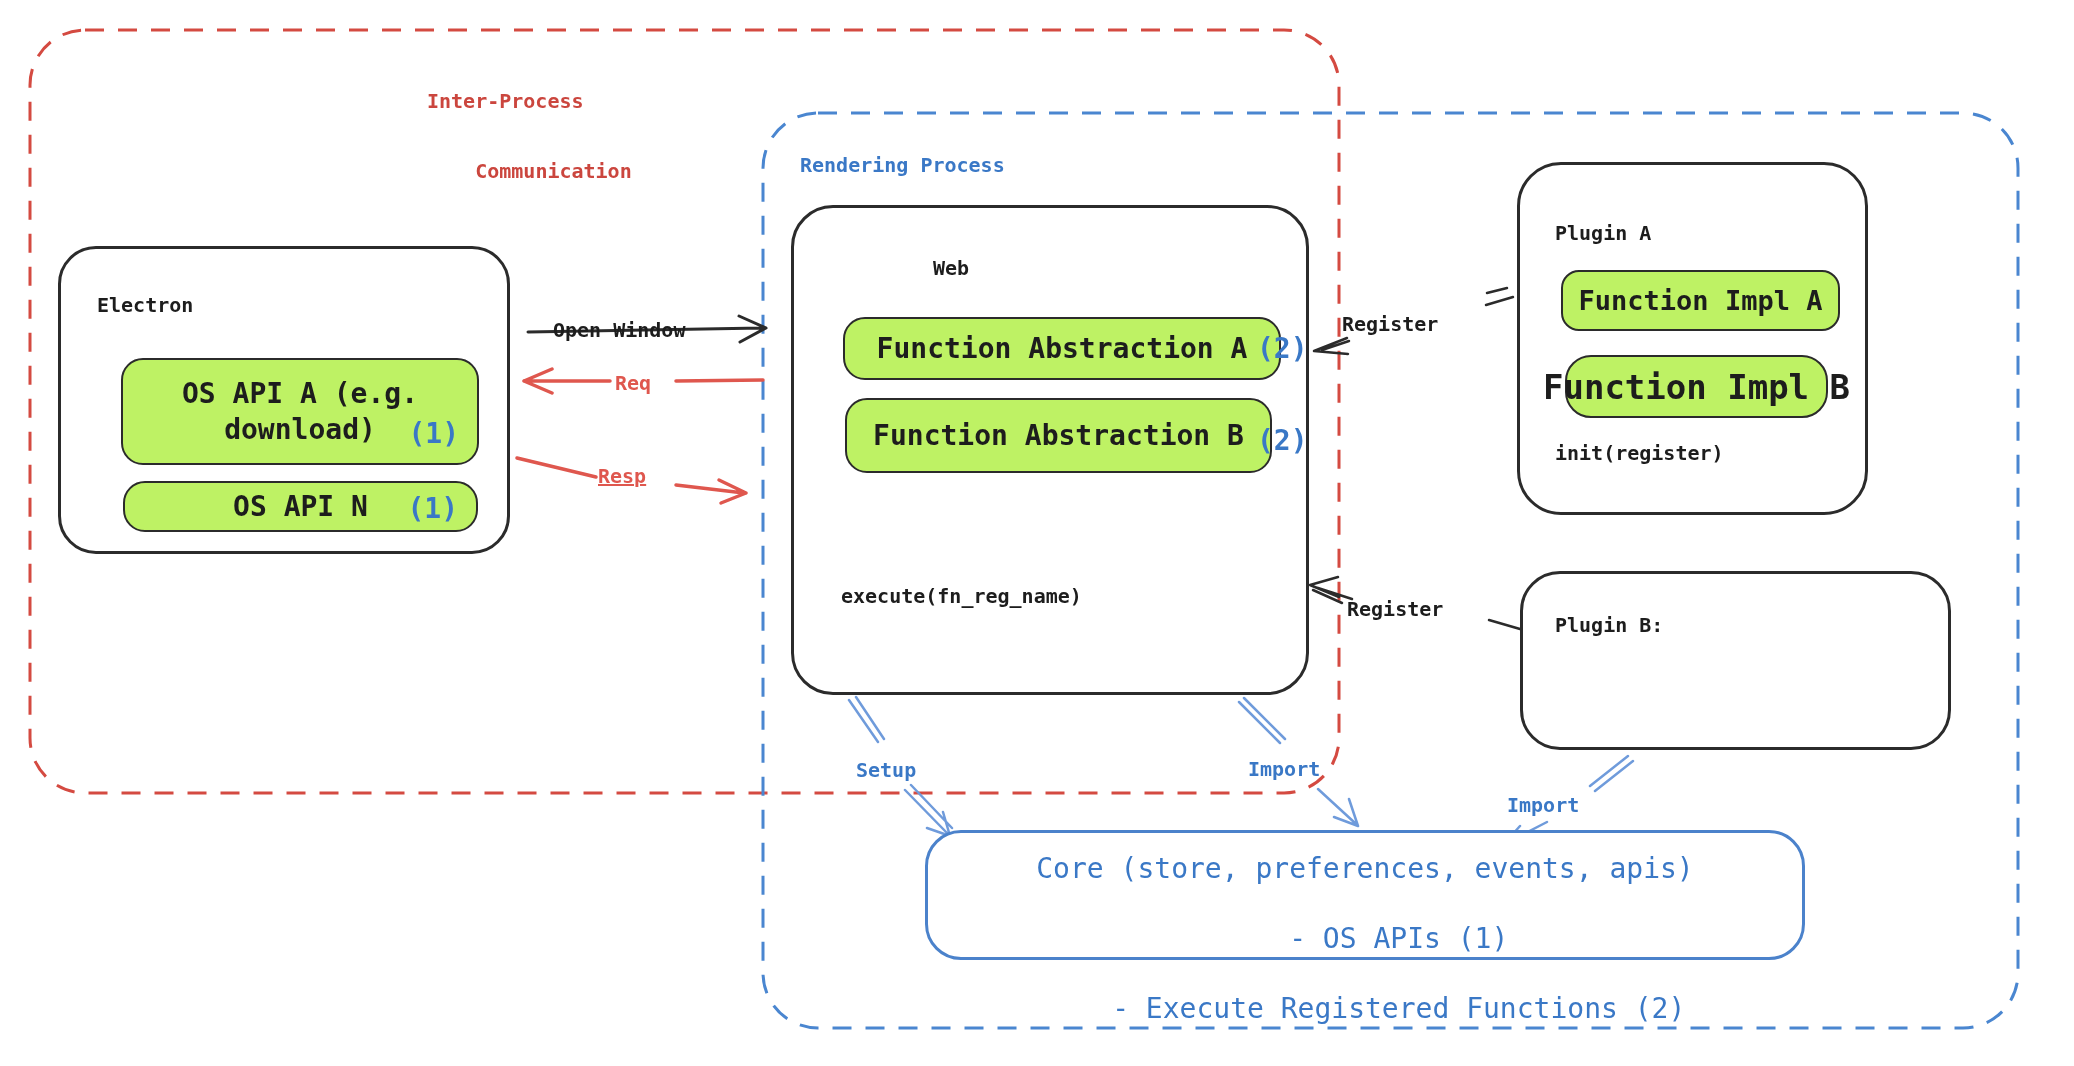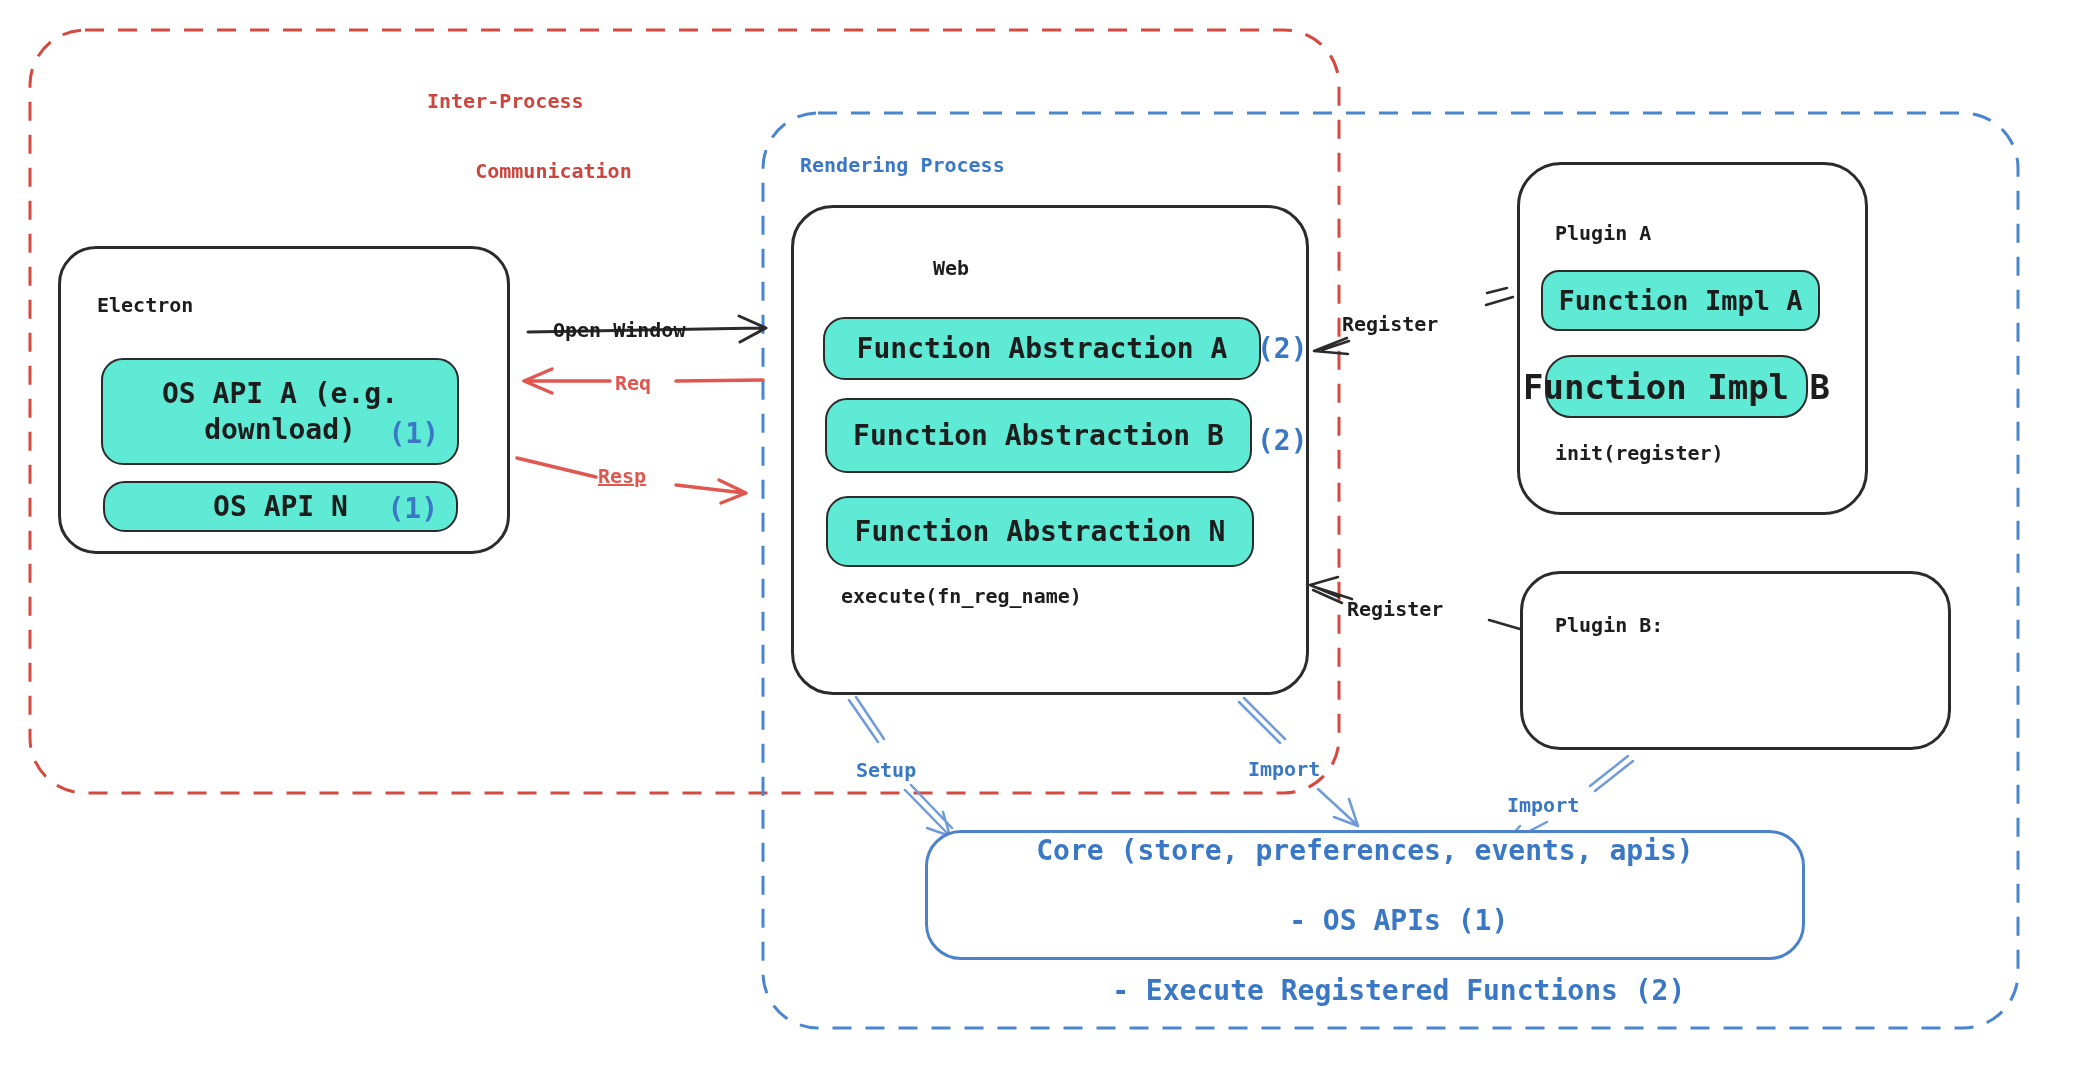--- a/index.html
+++ b/index.html
@@ -10,28 +10,29 @@
   svg.layer{position:absolute;left:0;top:0;pointer-events:none;}
   .t{
     position:absolute;font-size:20px;line-height:35px;font-weight:600;
     color:#1d1d1d;white-space:pre;
   }
   .red{color:#cb463e;}
   .redArrow{color:#df574e;}
   .blue{color:#3a78c6;}
   .box{position:absolute;border:3px solid #2b2b2b;border-radius:40px;background:#ffffff;box-sizing:border-box;}
   .innerbox{
-    position:absolute;border:2.5px solid #2b2b2b;border-radius:22px;background:#5eead4;box-sizing:border-box;
+    position:absolute;border:2.5px solid #2b2b2b;border-radius:22px;background:#bef264;box-sizing:border-box;
     display:flex;flex-direction:column;align-items:center;justify-content:center;
-    font-size:28px;line-height:36px;font-weight:600;color:#1d1d1d;white-space:pre;
+    font-size:28px;line-height:36px;font-weight:600;color:#1d1d1d;white-space:pre;margin-left:20px;
   }
   .badge{position:absolute;font-size:28px;font-weight:600;color:#3a78c6;white-space:pre;}
   .corebox{
     position:absolute;border:3px solid #4b82cb;border-radius:36px;background:#ffffff;box-sizing:border-box;
-    text-align:center;font-size:28px;line-height:35px;font-weight:700;color:#3a78c6;white-space:pre;
+    text-align:center;font-size:28px;line-height:35px;font-weight:400;color:#3a78c6;white-space:pre;
+    padding-top:18px;
   }
 </style>
 </head>
 <body>
 
 <div class="stage">
 
   <svg class="layer" width="2074" height="1066" viewBox="0 0 2074 1066">
 
     <rect x="30" y="30" width="1309" height="763" rx="55" ry="55" fill="none" stroke="#d44a41" stroke-width="3" stroke-dasharray="19 14"></rect>
@@ -81,21 +82,20 @@
       <span class="badge" style="right:18px;top:8px;">(1)</span>
     </div>
   </div>
 
   <div class="box" style="left:791px;top:205px;width:518px;height:490px;border-radius:42px;">
     <div class="t" style="left:139px;top:43px;">Web</div>
     <div class="innerbox" style="left:29px;top:109px;width:438px;height:63px;">Function Abstraction A</div>
     <span class="badge" style="left:463px;top:124px;">(2)</span>
     <div class="innerbox" style="left:31px;top:190px;width:427px;height:75px;">Function Abstraction B</div>
     <span class="badge" style="left:463px;top:216px;">(2)</span>
-    <div class="innerbox" style="left:32px;top:288px;width:428px;height:71px;">Function Abstraction N</div>
     <div class="t" style="left:47px;top:371px;">execute(fn_reg_name)</div>
   </div>
 
   <div class="box" style="left:1517px;top:162px;width:351px;height:353px;border-radius:44px;">
     <div class="t" style="left:35px;top:51px;">Plugin A</div>
     <div class="innerbox" style="left:21px;top:105px;width:279px;height:61px;font-size:27px;border-radius:18px;">Function Impl A</div>
     <div class="innerbox" style="left:25px;top:190px;width:263px;height:63px;font-size:34px;border-radius:26px;">Function Impl B</div>
     <div class="t" style="left:35px;top:271px;">init(register)</div>
   </div>
 

